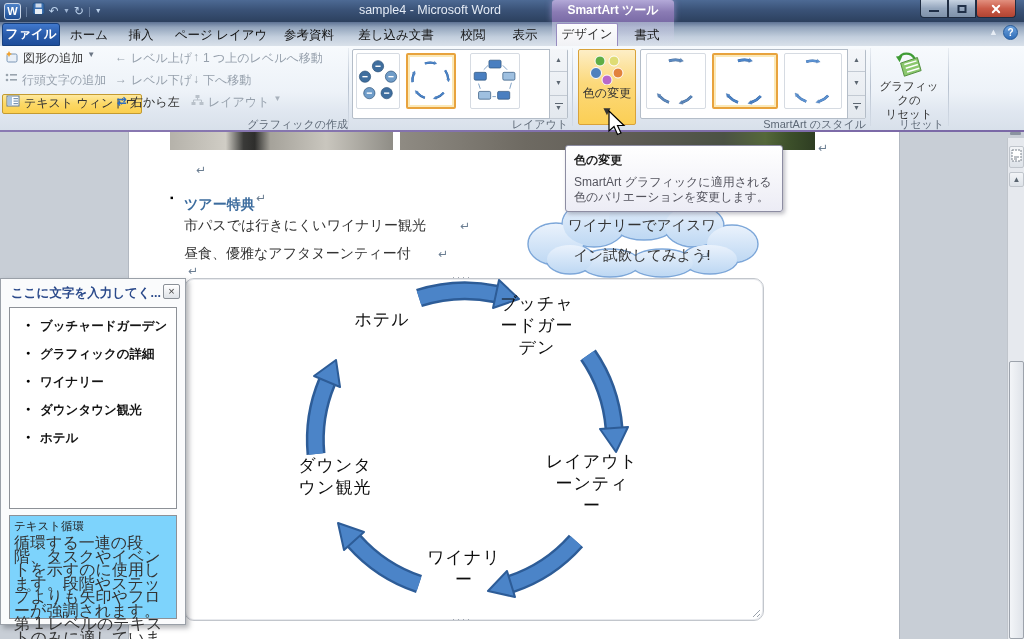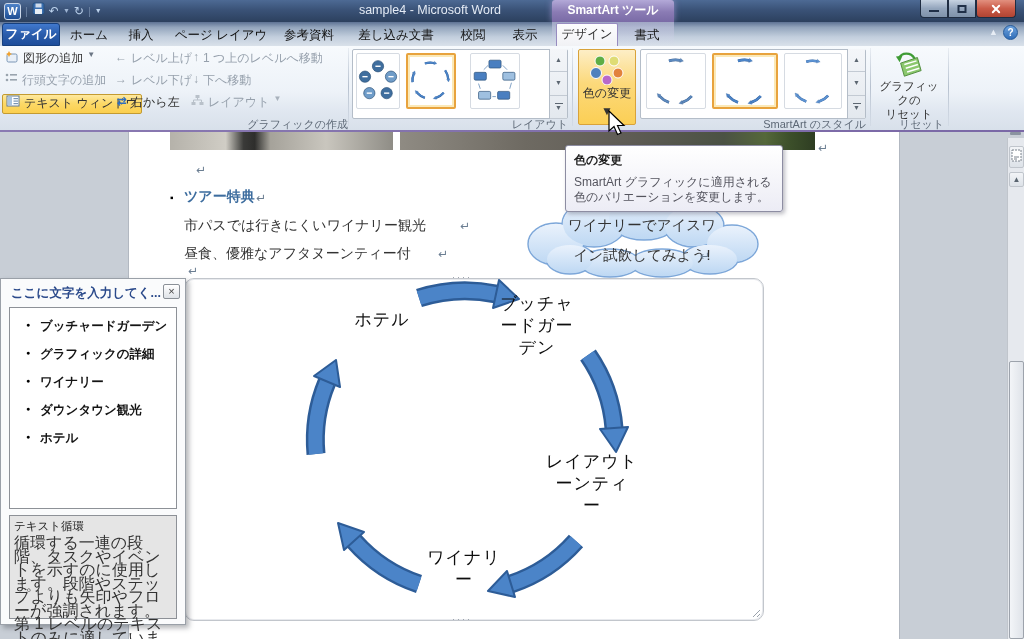--- a/index.html
+++ b/index.html
@@ -84,21 +84,21 @@
   .thumb-flat{filter:saturate(.75) brightness(1.05);}
 
   
   .textpane{left:0;top:146px;width:186px;height:347px;background:#fafbfc;border:1px solid #9aa0a8;box-shadow:3px 3px 5px rgba(40,45,55,.35);z-index:20;}
   .tp-title{left:10px;top:6px;font-size:12.5px;font-weight:bold;color:#2b4a8b;}
   .tp-close{right:5px;top:5px;width:17px;height:15px;border:1px solid #8a9097;border-radius:2px;background:linear-gradient(180deg,#fff,#dfe3e8);color:#444;font-size:11px;text-align:center;line-height:13px;}
   .tp-list{left:8px;top:28px;width:168px;height:202px;background:#fff;border:1px solid #8d9197;}
   .tp-item{position:absolute;left:0;width:100%;height:24px;font-size:12.5px;color:#141414;}
   .tp-item .bul{position:absolute;left:16px;top:3px;font-size:7px;color:#000;}
   .tp-item .itx{position:absolute;left:30px;top:0;font-weight:bold;}
-  .tp-info{left:8px;top:236px;width:168px;height:104px;background:#e5e5e5;border:1px solid #8d9197;padding:3px 4px;}
+  .tp-info{left:8px;top:236px;width:168px;height:104px;background:#7dd3fc;border:1px solid #8d9197;padding:3px 4px;}
   .tp-info-title{font-size:11.5px;color:#222;}
   .tp-info-body{font-size:16px;color:#333;line-height:13.5px;margin-top:2px;}
   .tp-info-link{font-size:11px;color:#333;text-decoration:underline;margin-top:3px;display:inline-block;}
 
   
   .vscroll{left:1007px;top:6px;width:17px;height:501px;background:#e6e9ee;border-left:1px solid #c0c5cc;}
   .vs-btn{left:1px;width:15px;text-align:center;color:#5a6570;background:linear-gradient(180deg,#f2f4f7,#dde2e8);border:1px solid #c0c5cc;border-radius:2px;}
   .vs-thumb{left:1px;top:223px;width:15px;height:278px;background:linear-gradient(90deg,#f3f5f8,#dfe3e9);border:1px solid #9da3ac;border-radius:2px;}
   .splitdash{left:1010px;top:0px;width:11px;height:3px;background:#8a93a0;border-radius:1px;}
 
@@ -387,21 +387,21 @@
   <div class="abs docarea">
     <div class="abs page"></div>
 
     <div class="abs photo" style="left:170px;width:223px;background:linear-gradient(90deg,#b5b2aa,#d0cdc5 25%,#3a3a38 33%,#2e2e2c 38%,#a5a29a 45%,#c9c6be 70%,#8f8d86 100%)"></div>
     <div class="abs photo" style="left:400px;width:415px;background:linear-gradient(90deg,#8f8b83,#6e6a62 30%,#5f5c55 55%,#4b5244 78%,#55683a 88%,#3c4f2a 94%,#2e3d22 100%)"></div>
 
     <span class="abs pilcrow" style="left:818px;top:10px">↵</span>
     <span class="abs pilcrow" style="left:196px;top:32px">↵</span>
 
     <span class="abs" style="left:170px;top:60px;font-size:10px;color:#000">▪</span>
-    <span class="abs dochead" style="left:184px;top:56px">ツアー特典</span>
+    <span class="abs dochead" style="left:184px;top:64px">ツアー特典</span>
     <span class="abs pilcrow" style="left:256px;top:60px">↵</span>
 
     <span class="abs docline" style="left:184px;top:85px">市パスでは行きにくいワイナリー観光</span>
     <span class="abs pilcrow" style="left:460px;top:88px">↵</span>
     <span class="abs docline" style="left:184px;top:113px">昼食、優雅なアフタヌーンティー付</span>
     <span class="abs pilcrow" style="left:438px;top:116px">↵</span>
     <span class="abs pilcrow" style="left:188px;top:133px">↵</span>
 
     <svg class="abs" style="left:514px;top:62px;z-index:5" width="260" height="86" viewBox="0 0 260 86">
       <defs>
@@ -445,20 +445,22 @@
         </svg>
       <div class="abs sanode" style="left:142px;top:30px;width:110px">ホテル</div>
       <div class="abs sanode" style="left:300px;top:14px;width:104px">ブッチャ
 ードガー
 デン</div>
       <div class="abs sanode" style="left:352px;top:172px;width:110px">レイアウト
 ーンティ
 ー</div>
       <div class="abs sanode" style="left:224px;top:268px;width:110px">ワイナリ
 ー</div>
+      <div class="abs sanode" style="left:95px;top:176px;width:110px">ダウンタ
+ウン観光</div>
       <svg class="abs" style="right:2px;bottom:2px" width="9" height="9">
           <path d="M8,1 L1,8 M8,5 L5,8" stroke="#9aa2ab" fill="none"></path>
         </svg>
     </div>
 
     <div class="abs textpane">
       <div class="abs tp-title">ここに文字を入力してく...</div>
       <div class="abs tp-close">×</div>
       <div class="abs tp-list">
         <div class="tp-item" style="top:10px">

